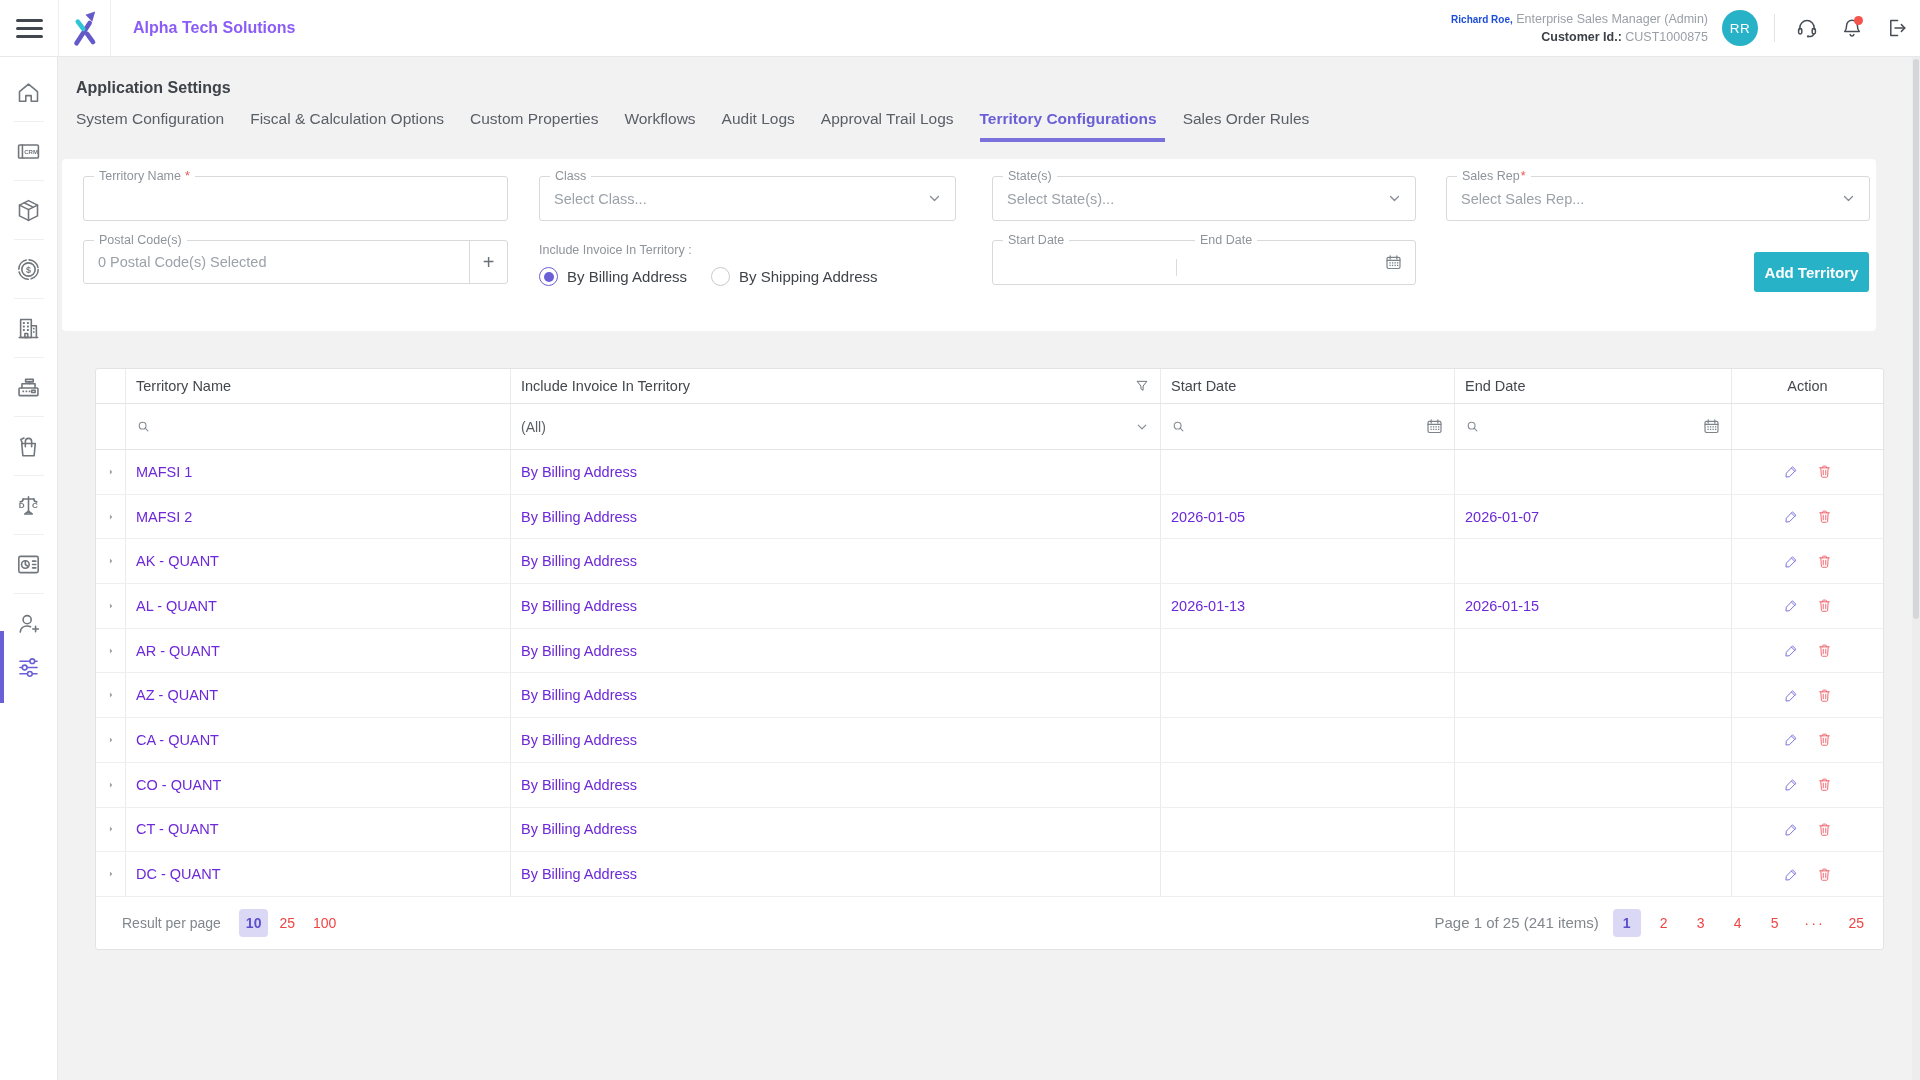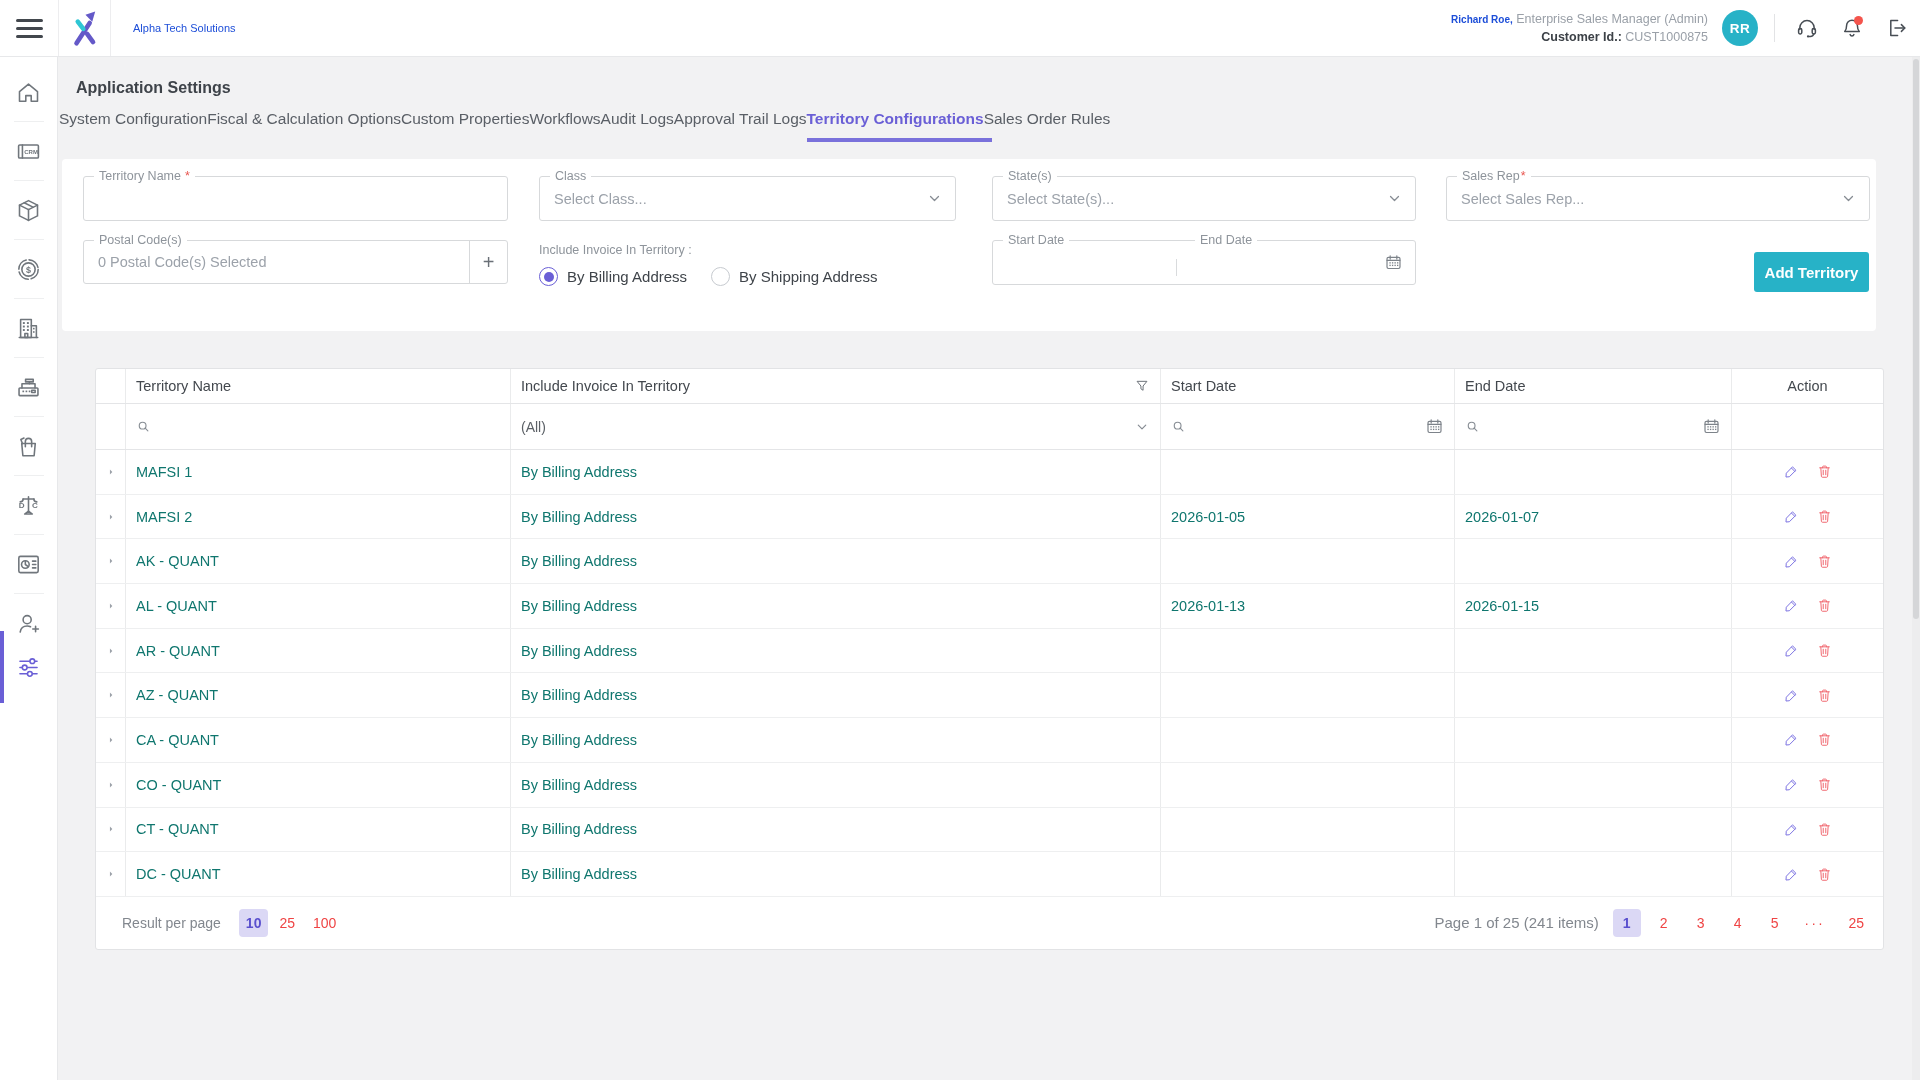--- a/index.html
+++ b/index.html
@@ -20,50 +20,50 @@
   .icon svg{width:100%;height:100%}
 
   
   .header{position:absolute;top:0;left:0;right:0;height:57px;background:#fff;
     border-bottom:1px solid #E7E8EA;display:flex;align-items:center;z-index:5}
   .burger-wrap{width:58px;height:100%;display:flex;align-items:center;justify-content:center;cursor:pointer}
   .burger{display:flex;flex-direction:column;gap:5px}
   .burger span{display:block;width:27px;height:3px;border-radius:2px;background:#42474D}
   .logo-box{width:53px;height:100%;border-left:1px solid #EDEDEF;border-right:1px solid #EDEDEF;
     display:flex;align-items:center;justify-content:center}
-  .app-title{margin-left:22px;font-size:11px;font-weight:normal;color:#1d4ed8}
+  .app-title{margin-left:22px;font-size:16px;font-weight:bold;color:#8b5cf6}
   .h-spacer{flex:1}
   .user-info{text-align:right;line-height:1.45}
   .u-line1{font-size:12.5px;color:#9AA0A8}
   .u-name{font-size:10px;font-weight:bold;color:#1d4ed8}
   .u-line2{font-size:12.5px;color:#9AA0A8}
   .u-cid-label{font-weight:bold;color:#3C4147}
   .avatar{width:36px;height:36px;border-radius:50%;background:var(--accent-teal);color:#fff;
-    font-size:13.5px;font-weight:bold;display:flex;align-items:center;justify-content:center;
+    font-size:13.5px;font-weight:normal;display:flex;align-items:center;justify-content:center;
     margin:0 16px 0 14px;cursor:pointer;letter-spacing:.5px}
   .h-divider{width:1px;height:28px;background:#E2E3E5;margin-right:20px}
   .h-actions{display:flex;align-items:center;gap:21px;margin-right:11px}
   .h-btn{position:relative;width:24px;height:24px;border:none;background:none;cursor:pointer;color:#474D54;padding:0}
   .h-btn .icon{width:24px;height:24px}
   .h-btn .badge{position:absolute;top:0;right:1px;width:9px;height:9px;border-radius:50%;background:#F4544C}
 
   
   .sidebar{position:absolute;top:57px;left:0;bottom:0;width:58px;background:#fff;
     border-right:1px solid #E7E8EA;padding-top:13px;z-index:4}
   .side-item{position:relative;height:44px;width:100%;display:flex;align-items:center;justify-content:center;
     color:#70767C;cursor:pointer}
   .side-item .icon{width:27px;height:27px}
   .side-item.active{color:var(--accent-purple)}
   .side-item.active::before{content:"";position:absolute;left:0;top:-14px;bottom:-14px;width:4px;background:var(--accent-purple)}
   .s-div{width:30px;border-top:1px solid #EEEFF0;margin:7px auto}
 
   
   .main{position:absolute;top:57px;left:59px;right:0;bottom:0}
   .page-title{position:absolute;top:22px;left:17px;font-size:16px;font-weight:bold;color:#3E4349}
-  .tabs{position:absolute;top:53px;left:0;display:flex;}
+  .tabs{position:absolute;top:53px;left:17px;display:flex;gap:26px}
   .tab{font-size:15.5px;color:#5A5F66;cursor:pointer;position:relative;padding-bottom:12px;white-space:nowrap}
   .tab.active{color:var(--accent-purple);font-weight:bold}
   .tab.active::after{content:"";position:absolute;left:0;right:-8px;bottom:-2px;height:4px;background:#7A71DB}
 
   
   .filter-card{position:absolute;top:102px;left:3px;width:1814px;height:172px;background:#fff;border-radius:4px}
   .field{position:absolute;border:1px solid #D7D9DB;border-radius:3px;background:#fff;display:flex;align-items:center;padding:0 14px}
   .f-label{position:absolute;top:-9px;left:10px;background:#fff;padding:0 5px;font-size:12.5px;color:#8E949B;line-height:1.3;white-space:nowrap}
   .req{color:#E8554F;margin-left:1px}
   .req.sp{margin-left:4px}
@@ -104,21 +104,21 @@
   .funnel{margin-left:auto;width:16px;height:16px;color:#6D737A;cursor:pointer}
   .t-filter{height:46px;border-bottom:1px solid #E4E5E7}
   .t-filter .t-cell{gap:8px}
   .s-icon{width:15px;height:15px;color:#878D94}
   .f-filter-input{flex:1;min-width:0;border:none;outline:none;background:transparent;font-size:14px;color:#3C4147;font-family:inherit}
   .sel-cell{cursor:pointer}
   .sel-val{font-size:14px;color:#5B6066}
   .sel-chev{margin-left:auto;width:16px;height:16px;color:#868C93}
   .cal-cell{margin-left:auto;width:19px;height:19px;color:#7D838A;cursor:pointer}
   .t-data{height:44.7px;border-bottom:1px solid #EEEFF0}
-  .t-text{font-size:14.5px;color:#0f766e}
+  .t-text{font-size:14.5px;color:#6d28d9}
   .c-expand{justify-content:center;padding:0}
   .caret{width:10px;height:10px;color:#9BA1A8;cursor:pointer;display:inline-flex}
   .caret svg{width:100%;height:100%}
   .c-action{justify-content:center;gap:16px}
   .act{width:17px;height:17px;cursor:pointer;display:inline-flex}
   .act svg{width:100%;height:100%}
   .act.edit{color:#7B72E2}
   .act.del{color:var(--danger)}
 
   

